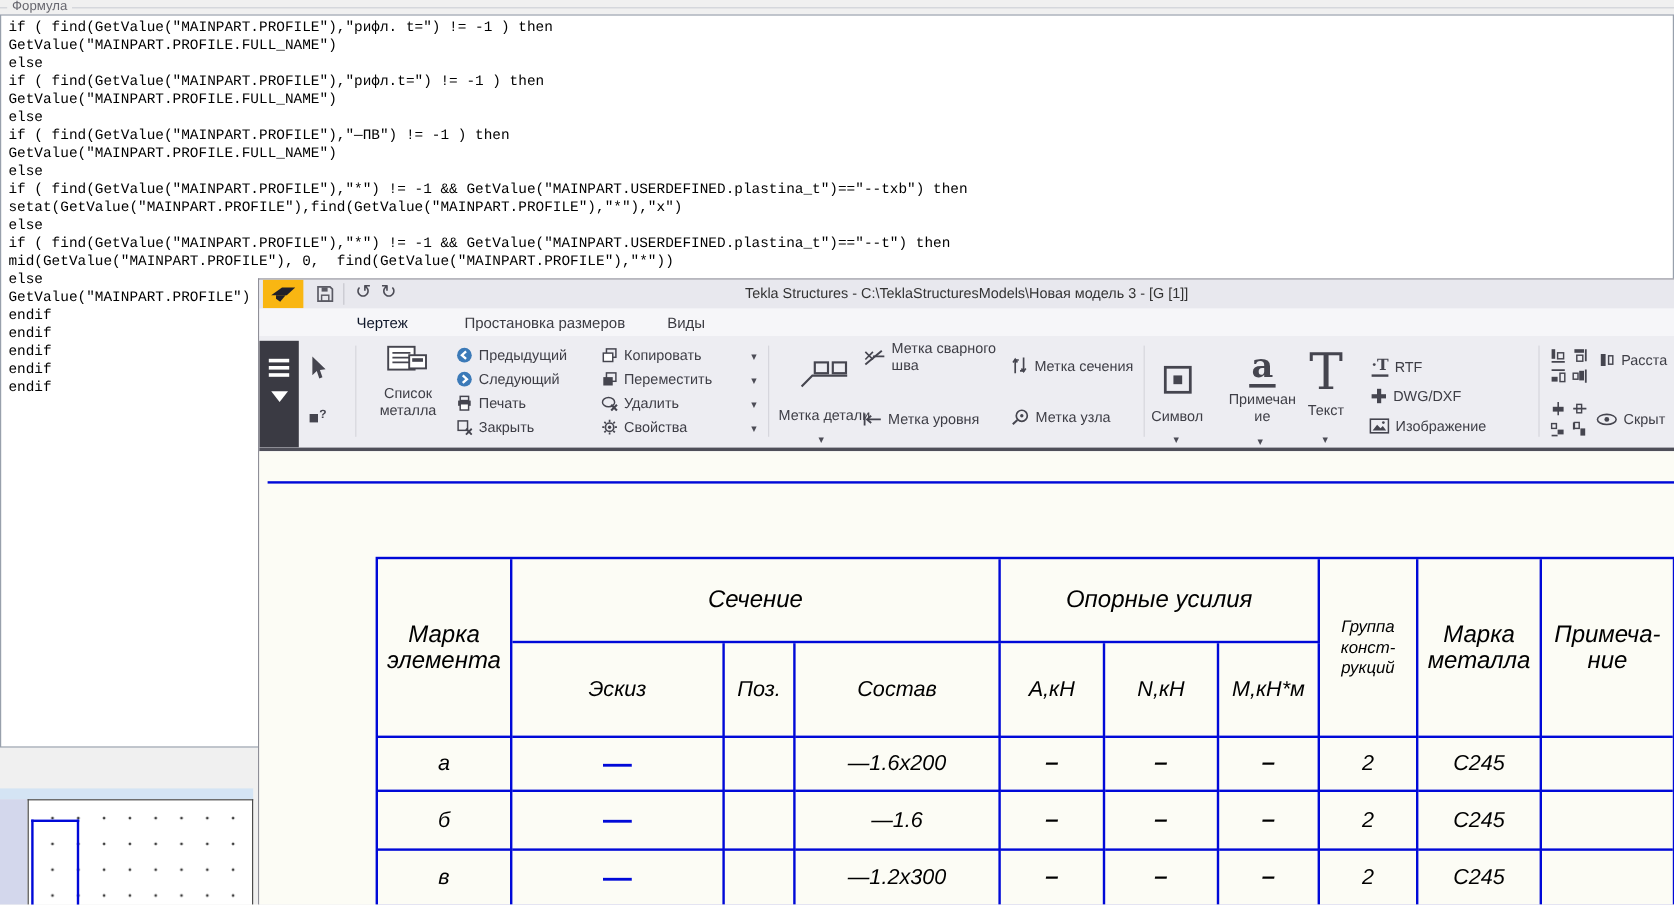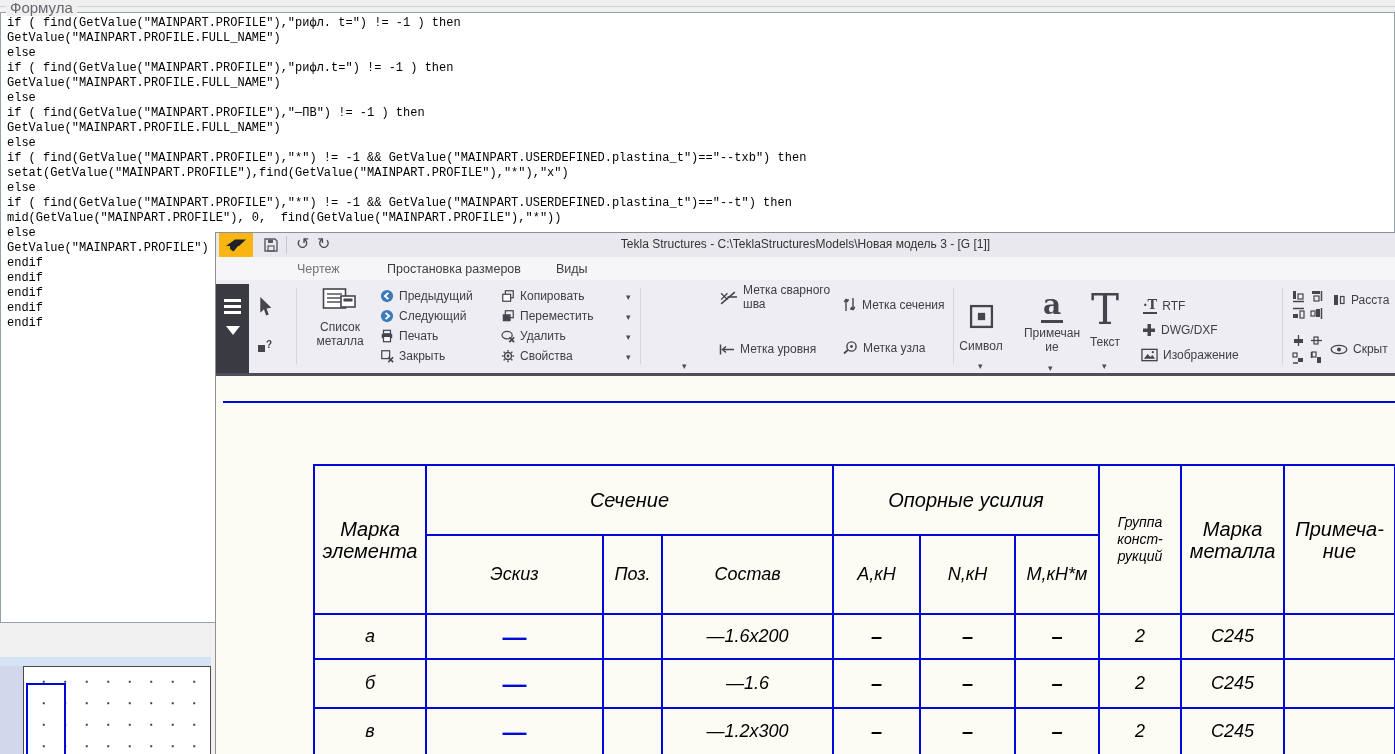--- a/index.html
+++ b/index.html
@@ -1,21 +1,21 @@
 <!DOCTYPE html>
 <html><head>
 <meta charset="utf-8">
 <style>
   * { margin:0; padding:0; box-sizing:border-box; }
   html,body { width:1395px; height:754px; overflow:hidden; font-family:"Liberation Sans",sans-serif; }
   .canvas { position:relative; width:1395px; height:754px; background:#f0f0f0; overflow:hidden; }
 
   
   .groove { position:absolute; left:0; top:6px; width:100%; height:1px; background:#cfd2d8; }
-  .formula-label { position:absolute; left:6px; top:-1px; font-size:15px; color:#67676f; background:#f0f0f0; padding:0 4px; z-index:2; }
+  .formula-label { position:absolute; left:6px; top:-1px; font-size:11px; color:#67676f; background:#f0f0f0; padding:0 4px; z-index:2; }
   .formula-code { position:absolute; left:0; top:12px; width:1395px; height:611px; background:#fff;
     border:1px solid #98a0ac; font-family:"Liberation Mono","DejaVu Sans Mono",monospace;
     font-size:12px; line-height:15px; color:#000; padding:3px 6px; white-space:pre; overflow:hidden; }
   .fp-blue-strip { position:absolute; left:0; top:657px; width:211px; height:9px; background:#d4e4f4; }
   .preview-ruler { position:absolute; left:0; top:666px; width:23px; height:88px; background:#d3d7ec; }
   .preview-panel { position:absolute; left:23px; top:666px; width:188px; height:88px; background:#fff;
     border:1px solid #4a4a4a; border-bottom:none;
     background-image:radial-gradient(circle,#3c3c3c 1px,transparent 1.4px);
     background-size:21.5px 21.5px; background-position:9px 4px; }
   .preview-rect { position:absolute; left:2px; top:16px; width:40px; height:72px;
@@ -26,21 +26,21 @@
     border-left:1px solid #8f8f98; border-top:1px solid #8f8f98; overflow:hidden; z-index:5; }
   .titlebar { position:absolute; left:0; top:0; width:100%; height:24px; background:#e8e8ee; }
   .win-title { position:absolute; left:50%; top:4px; transform:translateX(-50%); font-size:12px; color:#333; white-space:nowrap; }
   .logo { position:absolute; left:3px; top:0; width:34px; height:24px; }
   .qat-ic { position:absolute; top:4px; width:16px; height:16px; }
   .qat-sep { position:absolute; left:70px; top:3px; width:1px; height:18px; background:#c6c6ce; }
   .undo-redo { position:absolute; top:1px; font-size:16px; color:#4c4c56; line-height:20px; }
 
   .tabs { position:absolute; left:0; top:24px; width:100%; height:23px; background:#f6f6f9; }
   .tab { position:absolute; top:3px; font-size:12.5px; color:#3c3c43; padding:2px 3px 4px 3px; cursor:default; white-space:nowrap; }
-  .tab.active { border-bottom:3px solid #a21caf; color:#737373; }
+  .tab.active { border-bottom:3px solid #a21caf; color:#0f172a; }
 
   .ribbon { position:absolute; left:0; top:47px; width:100%; height:93px; background:#ededf2; overflow:hidden; }
   .ribbon-edge { position:absolute; left:0; top:140px; width:100%; height:3px; background:#4f4f59; }
   .sidebar { position:absolute; left:0; top:4px; width:33px; height:89px; background:#3a3a43; }
   .hamb span { display:block; width:17px; height:3px; background:#fff; margin:3px 0; }
   .hamb { position:absolute; left:8px; top:12px; }
   .side-tri { position:absolute; left:10px; top:42px; width:0; height:0;
     border-left:7px solid transparent; border-right:7px solid transparent; border-top:9px solid #fff; }
   .rb-item { position:absolute; display:flex; align-items:center; gap:5px; white-space:nowrap; cursor:default; }
   .rb-lbl { font-size:12px; color:#3e3e46; }
@@ -232,20 +232,28 @@
         <span class="rb-lbl">Свойства</span>
       </div>
 
       <div class="dd" style="left:410px;top:13px">▾</div>
       <div class="dd" style="left:410px;top:33px">▾</div>
       <div class="dd" style="left:410px;top:53px">▾</div>
       <div class="dd" style="left:410px;top:73px">▾</div>
 
       <div class="rb-sep" style="left:424px"></div>
 
+      <div class="big-btn" style="left:426px;top:0;width:90px">
+        <svg width="42" height="28" viewBox="0 0 42 28" style="margin-top:18px">
+          <rect x="13" y="4" width="11" height="9" fill="none" stroke="#45454f" stroke-width="1.8"></rect>
+          <rect x="28" y="4" width="11" height="9" fill="none" stroke="#45454f" stroke-width="1.8"></rect>
+          <path d="M2 24 L11 15 L40 15" fill="none" stroke="#45454f" stroke-width="1.8"></path>
+        </svg>
+        <span class="rb-lbl" style="margin-top:8px">Метка детали</span>
+      </div>
       <div class="dd" style="left:466px;top:82px">▾</div>
 
       <div class="rb-item" style="left:503px;top:3px">
         <svg width="19" height="19" viewBox="0 0 18 18">
           <path d="M2 15 L15 4" stroke="#45454f" stroke-width="1.5"></path>
           <path d="M8 8.5 L17 8.5" stroke="#45454f" stroke-width="1.5"></path>
           <path d="M2 5 L8 11 M8 5 L2 11" stroke="#45454f" stroke-width="1.3"></path>
         </svg>
         <span class="rb-lbl two">Метка сварного
 шва</span>

